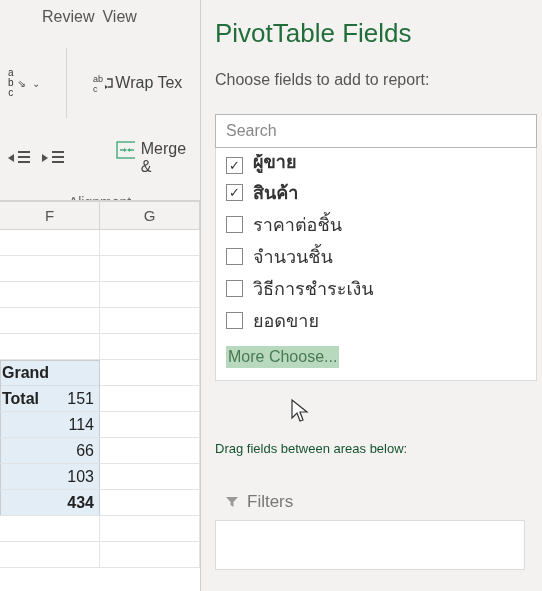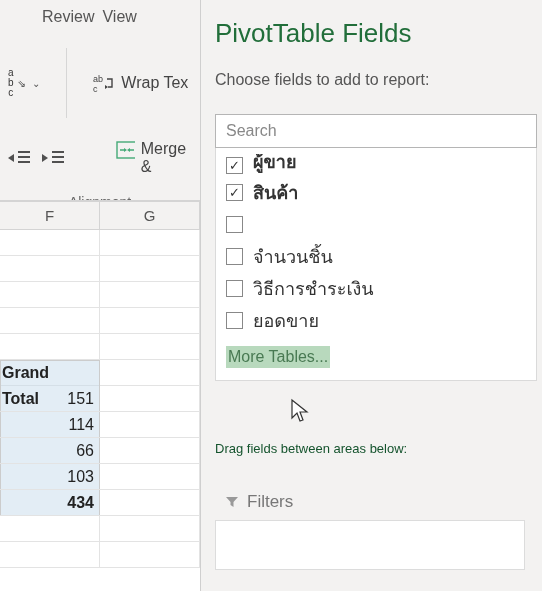--- a/index.html
+++ b/index.html
@@ -53,21 +53,20 @@
   .abc-arrow { font-size: 10px; color: #333; }
   .caret { font-size: 10px; color: #555; margin-left: 2px;}
   .sep-v {
     width: 1px; height: 70px;
     background: #d6d6d6;
     margin: 0 4px;
   }
   .wrap-group {
     display: flex;
     align-items: center;
-    gap: 6px;
     font-size: 16px;
     color: #444;
   }
   .ribbon-row2 {
     display: flex;
     align-items: center;
     gap: 22px;
     margin-top: 22px;
   }
   .indent-btns { display: flex; gap: 12px; }
@@ -410,34 +409,35 @@
     <div class="field-row clipped bold">
       <span class="chk">✓</span>
       <span class="lbl">ผู้ขาย</span>
     </div>
     <div class="field-row bold">
       <span class="chk">✓</span>
       <span class="lbl">สินค้า</span>
     </div>
     <div class="field-row">
       <span class="chk"></span>
+      <span class="lbl">ราคาต่อชิ้น</span>
     </div>
     <div class="field-row">
       <span class="chk"></span>
       <span class="lbl">จำนวนชิ้น</span>
     </div>
     <div class="field-row">
       <span class="chk"></span>
       <span class="lbl">วิธีการชำระเงิน</span>
     </div>
     <div class="field-row">
       <span class="chk"></span>
       <span class="lbl">ยอดขาย</span>
     </div>
-    <div class="more-tables">More Tables...</div>
+    <div class="more-tables">More Choose...</div>
   </div>
 
   <div class="drag-label">Drag fields between areas below:</div>
   <div class="filters-hdr">
     <svg width="14" height="14">
       <path d="M1 2 h12 l-4.5 5 v5 l-3 -2 v-3 z" fill="#999"></path>
     </svg>
     <span>Filters</span>
   </div>
   <div class="filters-box"></div>

